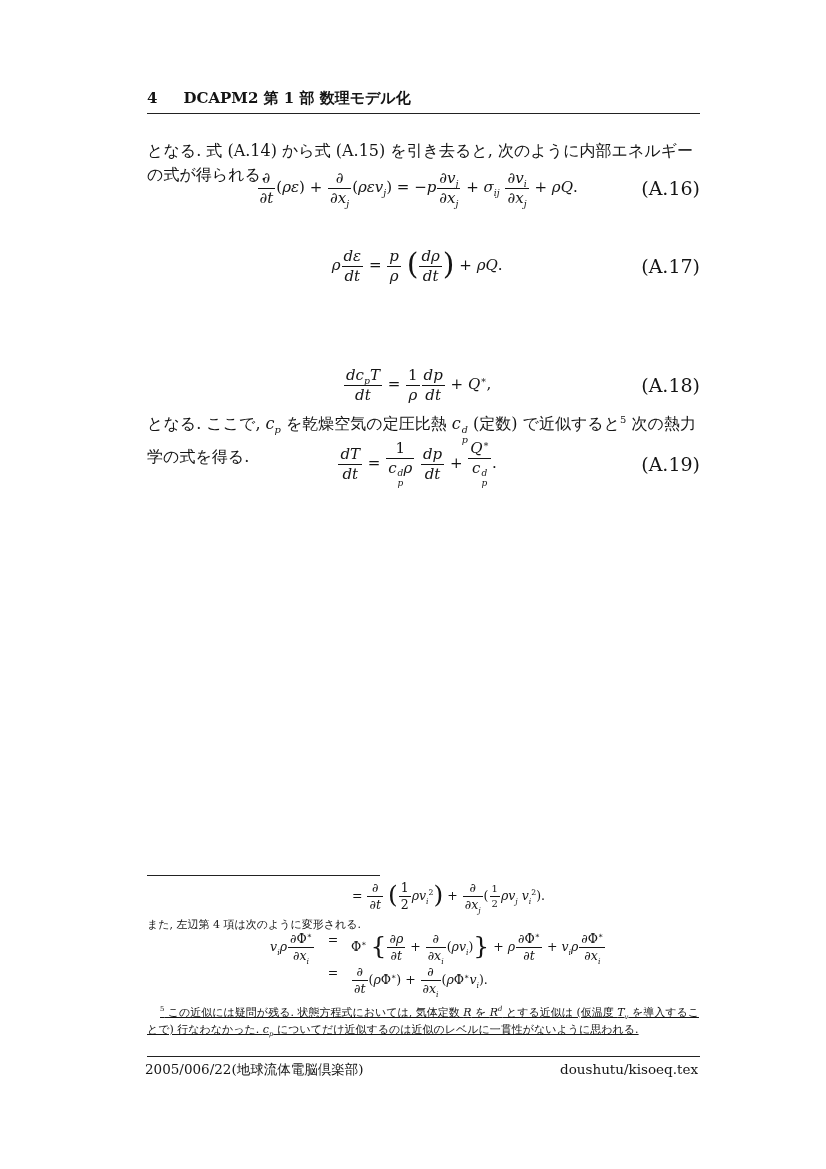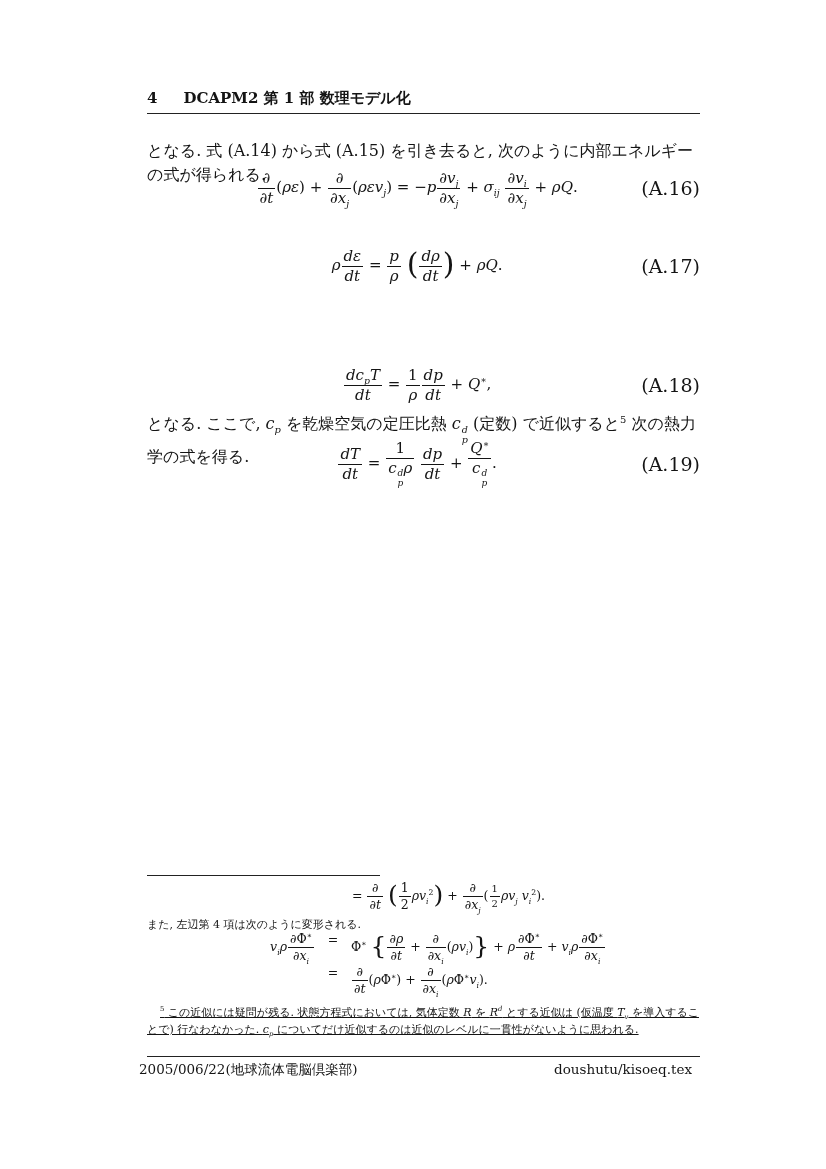--- a/index.html
+++ b/index.html
@@ -48,21 +48,21 @@
   .fn-text{position:absolute;left:147px;width:562px;margin:0;font-size:11px;line-height:17px;}
   .fn-align{position:absolute;left:147px;top:932px;width:553px;font-size:12.5px;}
   .fa-row{display:flex;align-items:flex-start;min-height:33px;}
   .fa-lhs{width:168px;text-align:right;white-space:nowrap;}
   .fa-rel{width:36px;text-align:center;}
   .fa-rhs{flex:1;text-align:left;white-space:nowrap;}
   .fn5{text-indent:13px;text-decoration:underline;}
 
   
   .ft-rule{position:absolute;left:147px;top:1056px;width:553px;border-top:1px solid #222;}
-  .ftr{position:absolute;left:139px;top:1061px;width:553px;display:flex;
+  .ftr{position:absolute;left:145px;top:1061px;width:553px;display:flex;
        justify-content:space-between;font-size:13.5px;}
 </style>
 </head>
 <body>
 
 <div class="page">
 
   <header class="hdr">
     <div>
       <span class="hdr-num">4</span><span>DCAPM2 第 1 部 数理モデル化</span>

